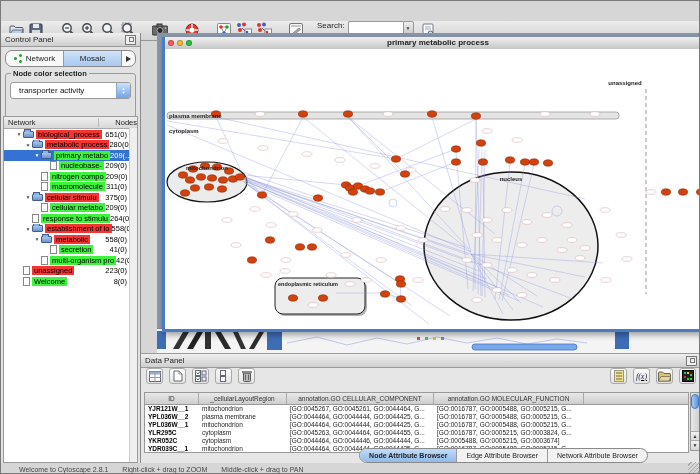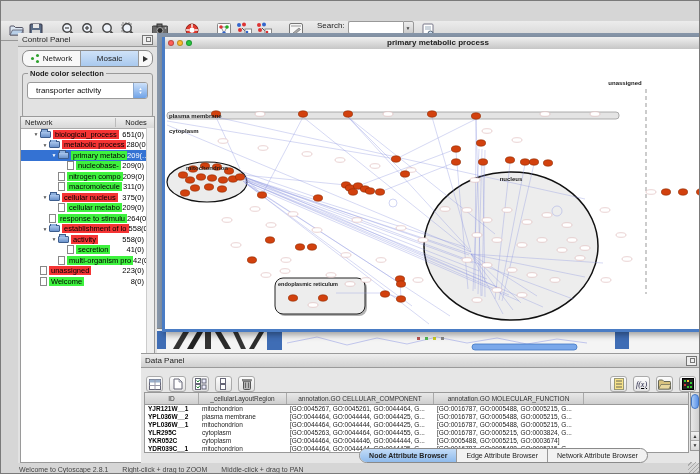--- a/index.html
+++ b/index.html
@@ -12,21 +12,21 @@
   .apptitle{position:absolute;left:0;right:0;top:1px;text-align:center;font-size:9px;font-weight:bold;color:#333;}
   
   .toolbar{position:absolute;left:0;top:20px;width:100%;height:20px;background:linear-gradient(#ececec,#d2d2d2);border-bottom:1px solid #979797;display:flex;align-items:flex-start;padding-left:6px;box-sizing:border-box;}
   .tb{width:18px;height:17px;border:none;background:transparent;padding:0;display:flex;align-items:center;justify-content:center;margin-right:2px;}
   .tsep{width:12px;height:1px;}
   .search-label{font-size:8px;color:#222;margin:0 3px 0 10px;}
   .searchbox{display:flex;align-items:center;}
   .searchbox input{width:50px;height:11px;font-size:8px;border:1px solid #999;border-right:none;border-radius:2px 0 0 2px;padding:0 2px;background:#fff;}
   .scombo{width:11px;height:13px;background:linear-gradient(#eee,#ccc);border:1px solid #999;border-radius:0 2px 2px 0;font-size:5px;color:#444;display:flex;align-items:center;justify-content:center;box-sizing:border-box;}
   
-  .cpanel{position:absolute;left:17px;top:32px;width:140px;height:430px;background:#e2e2e2;border-right:1px solid #8a8a8a;box-sizing:border-box;}
+  .cpanel{position:absolute;left:0;top:32px;width:140px;height:430px;background:#e2e2e2;border-right:1px solid #8a8a8a;box-sizing:border-box;}
   .phead{height:13px;background:linear-gradient(#efefef,#cfcfcf);border-bottom:1px solid #9a9a9a;font-size:8px;color:#222;display:flex;align-items:center;padding:0 4px;justify-content:space-between;}
   .float-ic{width:9px;height:8px;border:1px solid #777;background:#eee;position:relative;}
   .float-ic::before{content:'';position:absolute;right:1px;top:1px;width:3px;height:3px;border:1px solid #777;}
   .cptabs{display:flex;align-items:center;margin:3px 4px;height:15px;border:1px solid #8a8a8a;border-radius:7px;background:#f8f8f8;overflow:hidden;}
   .cptab{flex:1;display:flex;align-items:center;justify-content:center;font-size:8px;color:#222;height:100%;border-right:1px solid #999;gap:3px;}
   .cptab.active{background:linear-gradient(#cfe2f8,#a9c9ee);}
   .cptab-more{width:13px;height:100%;display:flex;align-items:center;justify-content:center;}
   .cptab-more::before{content:'';border-left:5px solid #333;border-top:3px solid transparent;border-bottom:3px solid transparent;}
   .nicon{width:9px;height:9px;position:relative;display:inline-block;}
   .nicon::before{content:'';position:absolute;width:3px;height:3px;background:#2ca02c;border-radius:50%;left:0;top:3px;box-shadow:5px -3px 0 #2ca02c,5px 3px 0 #2ca02c;}
@@ -34,21 +34,21 @@
   .gbox-legend{position:absolute;top:-5px;left:5px;background:#e2e2e2;font-size:7.5px;font-weight:bold;color:#222;padding:0 2px;}
   .combo{height:15px;border:1px solid #9a9a9a;border-radius:3px;background:#fff;display:flex;align-items:center;justify-content:space-between;overflow:hidden;}
   .combo-txt{font-size:8px;color:#111;padding-left:8px;white-space:nowrap;}
   .stepper{width:13px;height:100%;background:linear-gradient(#cde1fa,#6fa3e8);border-left:1px solid #8aa8d0;display:flex;flex-direction:column;align-items:center;justify-content:center;color:#fff;font-size:4px;line-height:4px;}
   .cbrow{display:flex;align-items:center;gap:4px;margin:6px 0 0 8px;height:12px;}
   .cb{width:10px;height:10px;border-radius:2px;background:linear-gradient(#5b93e8,#2a64c0);border:1px solid #2a57a8;color:#fff;font-size:8px;line-height:9px;text-align:center;box-sizing:border-box;}
   .cblabel{font-size:8px;color:#111;}
   .treewrap{position:absolute;left:2px;right:2px;top:83px;bottom:0;background:#fff;border:1px solid #9a9a9a;overflow:hidden;}
   .thead{height:11px;background:linear-gradient(#efefef,#d8d8d8);border-bottom:1px solid #aaa;display:flex;font-size:7.5px;color:#222;align-items:center;}
   .thead .c1{flex:1;padding-left:4px;border-right:1px solid #bbb;}
-  .thead .c2{width:36px;text-align:center;padding-left:2px;}
+  .thead .c2{width:36px;text-align:right;padding-left:2px;}
   .trow{height:10.5px;display:flex;align-items:center;font-size:7.5px;white-space:nowrap;overflow:hidden;position:relative;}
   .trow.sel{background:#3472d3;}
   .tind{display:inline-block;height:1px;flex:none;}
   .tarrow{width:8px;font-size:5px;color:#555;flex:none;text-align:center;}
   .trow.sel .tarrow{color:#fff;}
   .ticon{flex:none;margin-right:2px;}
   .tfolder{width:11px;height:7px;background:linear-gradient(#aac6ec,#6b93cc);border:1px solid #3e5e8e;border-radius:1px;position:relative;box-sizing:border-box;}
   .tfolder::before{content:'';position:absolute;left:0;top:-3px;width:5px;height:2px;background:#8db0dd;border:1px solid #3e5e8e;border-bottom:none;}
   .tfile{width:7px;height:9px;background:#fff;border:1px solid #888;box-sizing:border-box;}
   .tlabel{padding:0 2px;color:#000;flex:none;max-width:72px;overflow:hidden;}
@@ -60,21 +60,21 @@
   .desktop{position:absolute;left:140px;top:32px;width:560px;height:320px;background:#8796a9;overflow:hidden;margin-left:16px;}
   .stripwin{position:absolute;left:0px;top:295px;width:557px;height:25px;background:#f4f4f4;border-top:1px solid #888;}
   .netwin{position:absolute;left:5px;top:4px;width:552px;height:295px;background:#fff;border-left:3px solid #4a7cc4;border-right:3px solid #4a7cc4;border-bottom:3px solid #4a7cc4;box-sizing:border-box;box-shadow:2px 3px 6px rgba(0,0,0,.35);}
   .ntitle{height:12px;background:linear-gradient(#f0f0f0,#c6c6c6);border-bottom:1px solid #8a8a8a;position:relative;}
   .ntitle .lights{top:3px;left:3px;} .ntitle .light{width:6px;height:6px;}
   .ntext{position:absolute;left:0;right:0;top:1px;text-align:center;font-weight:bold;font-size:8px;color:#222;}
   .ncanvas{position:absolute;left:0;top:12px;right:0;bottom:0;background:#fff;overflow:hidden;}
   .wingrip{position:absolute;right:-3px;bottom:-3px;width:10px;height:10px;background:repeating-linear-gradient(135deg,#4a7cc4 0 2px,#cfe0f5 2px 3px);}
   
   .datapanel{position:absolute;left:140px;top:352px;width:560px;height:110px;background:#e6e6e6;border-top:1px solid #9a9a9a;box-sizing:border-box;}
-  .dtoolbar{height:24px;display:flex;align-items:flex-end;padding:0 5px;gap:6px;text-decoration:underline;}
+  .dtoolbar{height:24px;display:flex;align-items:flex-start;padding:0 5px;gap:6px;text-decoration:underline;}
   .dbtn{width:17px;height:16px;background:linear-gradient(#fdfdfd,#e2e2e2);border:1px solid #aaa;border-radius:3px;display:flex;align-items:center;justify-content:center;padding:0;}
   .dspacer{flex:1;}
   .dtable{position:absolute;left:3px;right:12px;top:38px;height:59px;background:#fff;border:1px solid #999;overflow:hidden;}
   .dthead{display:flex;height:11px;background:linear-gradient(#e8e8e8,#cecece);border-bottom:1px solid #999;}
   .dthead span{font-size:6.5px;color:#333;text-align:center;border-right:1px solid #aaa;overflow:hidden;white-space:nowrap;line-height:11px;box-sizing:border-box;flex:none;}
   .dtrow{display:flex;height:8px;}
   .dtrow span{font-size:6.5px;color:#222;white-space:nowrap;overflow:hidden;line-height:8px;padding-left:3px;box-sizing:border-box;flex:none;}
   .dtrow span:first-child{font-weight:bold;color:#000;}
   .dvscroll{position:absolute;right:1px;top:38px;width:10px;height:59px;background:linear-gradient(90deg,#e8e8e8,#d0d0d0);border:1px solid #999;box-sizing:border-box;}
   .aqthumb{position:absolute;left:0px;top:1px;width:8px;height:15px;background:linear-gradient(90deg,#a8caf6,#5b93e8);border-radius:4px;border:1px solid #4377c4;box-sizing:border-box;}
@@ -291,21 +291,21 @@
             <span class="tind" style="width: 29px;"></span>
             <span class="tarrow"></span>
             <span class="ticon tfile"></span>
             <span class="tlabel lg">macromolecule</span>
             <span class="tcount">311(0)</span>
           </div>
           <div class="trow">
             <span class="tind" style="width: 20px;"></span>
             <span class="tarrow">▼</span>
             <span class="ticon tfolder"></span>
-            <span class="tlabel lr">cellular nucleus</span>
+            <span class="tlabel lr">cellular stimulu</span>
             <span class="tcount">375(0)</span>
           </div>
           <div class="trow">
             <span class="tind" style="width: 29px;"></span>
             <span class="tarrow"></span>
             <span class="ticon tfile"></span>
             <span class="tlabel lg">cellular metabo</span>
             <span class="tcount">209(0)</span>
           </div>
           <div class="trow">
@@ -319,21 +319,21 @@
             <span class="tind" style="width: 20px;"></span>
             <span class="tarrow">▼</span>
             <span class="ticon tfolder"></span>
             <span class="tlabel lr">establishment of lo</span>
             <span class="tcount">558(0)</span>
           </div>
           <div class="trow">
             <span class="tind" style="width: 29px;"></span>
             <span class="tarrow">▼</span>
             <span class="ticon tfolder"></span>
-            <span class="tlabel lr">activity</span>
+            <span class="tlabel lr">metabolic</span>
             <span class="tcount">558(0)</span>
           </div>
           <div class="trow">
             <span class="tind" style="width: 38px;"></span>
             <span class="tarrow"></span>
             <span class="ticon tfile"></span>
             <span class="tlabel lg">secretion</span>
             <span class="tcount">41(0)</span>
           </div>
           <div class="trow">

